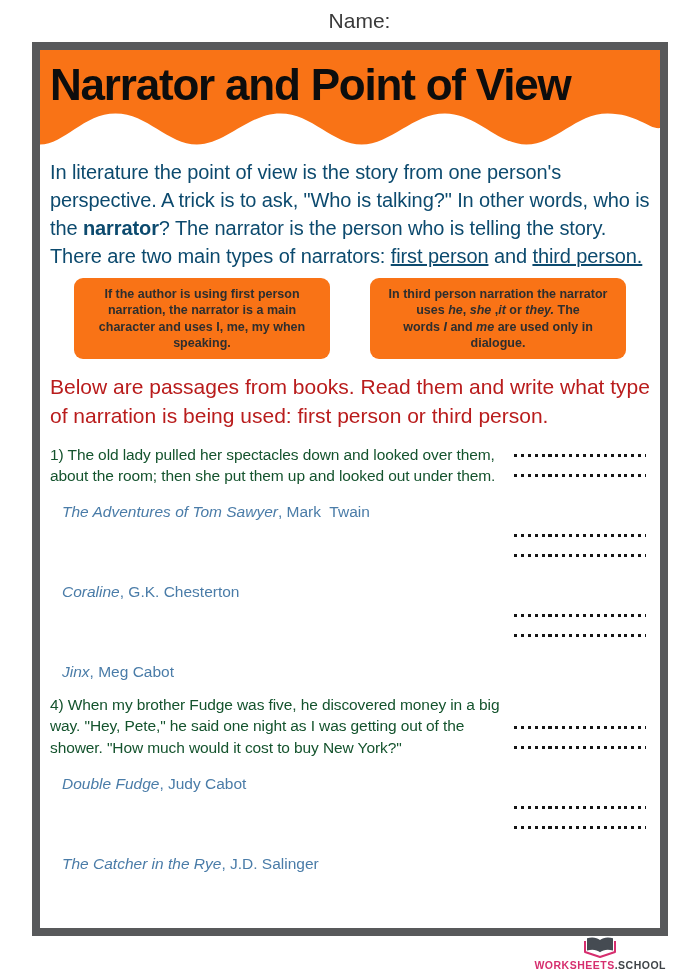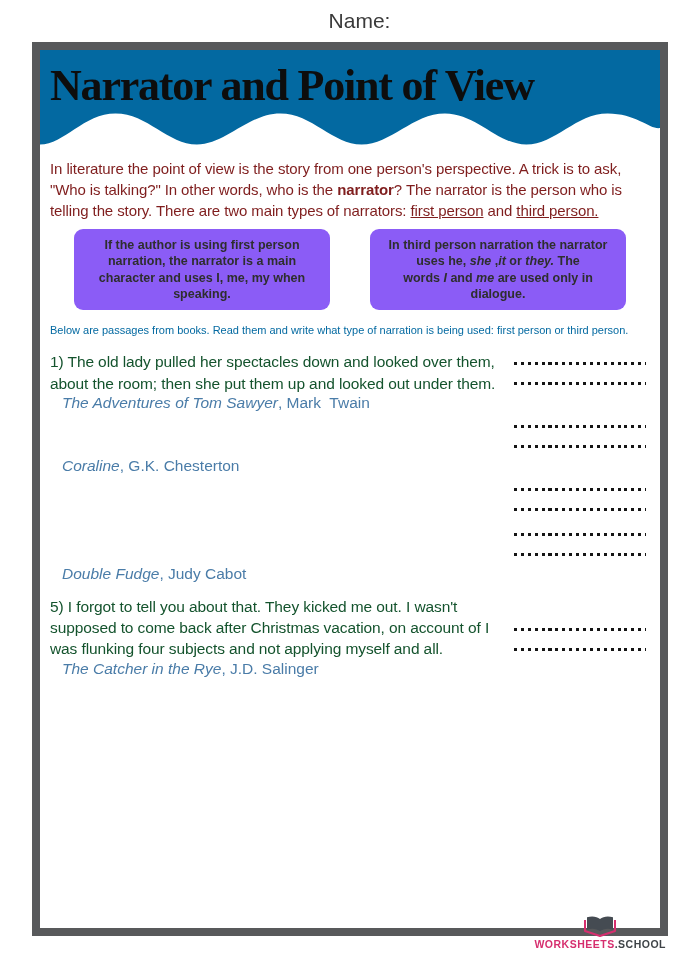--- a/index.html
+++ b/index.html
@@ -5,50 +5,50 @@
   html,body { margin:0; padding:0; }
   body {
     width:700px; height:980px; background:#ffffff; position:relative;
     font-family:"Liberation Sans", sans-serif; color:#3f3f3f; overflow:hidden;
   }
   .name-row { text-align:center; padding-top:9px; font-size:21px; color:#3a3a3a;padding-left:19px; }
   .frame {
     position:absolute; left:32px; top:42px; width:636px; height:894px;
     border:8px solid #58595b; box-sizing:border-box; background:#ffffff;
   }
-  .header { position:relative; background:#0369a1; height:100px;font-family:Liberation Serif, serif; }
+  .header { position:relative; background:#f97316; height:100px; }
   .page-title {
     margin:0; padding:10px 0 0 10px; font-size:44px; font-weight:bold;
     letter-spacing:-1.2px; color:#0d0d0d; white-space:nowrap;
   }
   .wave { position:absolute; left:0; bottom:0; width:100%; height:42px; display:block; }
   .content { padding:8px 12px 0 10px; }
-  .intro { font-size:15px; line-height:1.4; letter-spacing:-0.1px; width:608px; color:#7f1d1d; }
+  .intro { font-size:20px; line-height:1.4; letter-spacing:-0.1px; width:608px; color:#0c4a6e; }
   .boxes { display:flex; gap:40px; padding:8px 22px 0 24px; }
   .box {
-    flex:1; background:#8b5cf6; border-radius:9px; padding:8px 8px;
+    flex:1; background:#f97316; border-radius:9px; padding:8px 8px;
     font-size:12.5px; font-weight:bold; text-align:center; color:#2e2e2e;
     line-height:1.3; white-space:pre-line;
   }
-  .instructions { margin-top:13px; font-size:11px; line-height:1.4; width:608px; color:#0369a1; }
+  .instructions { margin-top:13px; font-size:21px; line-height:1.4; width:608px; color:#b91c1c; }
   .passages { margin-top:6px; }
   .passage { margin-top:13px; }
   .prow { display:flex; }
   .ptext { width:482px; font-size:15.5px; line-height:1.37; letter-spacing:-0.1px; color:#14532d; }
   .answers {
     flex:1; display:flex; flex-direction:column; justify-content:flex-end;
     align-items:flex-end; gap:17px; padding-bottom:9px;
   }
   .dotline {
     width:132px; height:3px; margin-right:2px;
     background-image:repeating-linear-gradient(90deg,#151515 0 3px,transparent 3px 6.9px);
   }
-  .attribution { font-size:15.5px; color:#4a7ca8; padding-left:12px; margin-top:0; white-space:pre-wrap; }
+  .attribution { font-size:15.5px; color:#4a7ca8; padding-left:12px; margin-top:17px; white-space:pre-wrap; }
   .btitle { font-style:italic; }
-  .footer { position:absolute; right:34px; top:915px; display:flex; flex-direction:column; align-items:center; }
+  .footer { position:absolute; right:34px; top:936px; display:flex; flex-direction:column; align-items:center; }
   .brand { font-size:10.5px; font-weight:bold; letter-spacing:0.5px; margin-top:0px; white-space:nowrap; }
   .brand-p1 { color:#d62e6e; }
   .brand-p2 { color:#3e4347; }
 </style>
 </head>
 <body>
 
 <div class="name-row">
   <span>Name:</span>
 </div>
@@ -63,21 +63,21 @@
 
   <div class="content">
     <div class="intro"><span>In literature the point of view is the story from one person's perspective.  A trick is to ask, "Who is talking?" In other words, who is the </span><span style="font-weight: bold;">narrator</span><span>? The narrator is the person who is telling the story. There are two main types of narrators: </span><span style="text-decoration: underline;">first person</span><span> and </span><span style="text-decoration: underline;">third person.</span></div>
 
     <div class="boxes">
       <div class="box"><span>If the author is using first person
 narration, the narrator is a main
 character and uses I, me, my when
 speaking.</span></div>
       <div class="box"><span>In third person narration the narrator
-uses </span><span style="">he</span><span>, </span><span style="font-style: italic;">she</span><span style="font-weight: bold;"> ,</span><span style="font-style: italic; text-align: center;">it</span><span> or </span><span style="font-style: italic;">they.</span><span> The
+uses </span><span style="font-style: italic;">he</span><span>, </span><span style="font-style: italic;">she</span><span style="font-weight: bold;"> ,</span><span style="font-style: italic; text-align: center;">it</span><span> or </span><span style="font-style: italic;">they.</span><span> The
 words </span><span style="font-style: italic;">I</span><span> and </span><span style="font-style: italic;">me</span><span> are used only in
 dialogue.</span></div>
     </div>
 
     <div class="instructions">Below are passages from books. Read them and write what type of narration is being used: first person or third person.</div>
 
     <div class="passages">
 
       <div class="passage">
         <div class="prow">
@@ -100,35 +100,36 @@
         <div class="attribution"><span class="btitle">Coraline</span><span>, G.K. Chesterton</span></div>
       </div>
 
       <div class="passage">
         <div class="prow">
           <div class="answers">
             <div class="dotline"></div>
             <div class="dotline"></div>
           </div>
         </div>
+        <div class="attribution"><span class="btitle">Jinx</span><span>, Meg Cabot</span></div>
       </div>
 
       <div class="passage">
         <div class="prow">
+          <div class="ptext">4) When my brother Fudge was five, he discovered money in a big way. "Hey, Pete," he said one night as I was getting out of the shower. "How much would it cost to buy New York?"</div>
           <div class="answers">
             <div class="dotline"></div>
             <div class="dotline"></div>
           </div>
         </div>
         <div class="attribution"><span class="btitle">Double Fudge</span><span>, Judy Cabot</span></div>
       </div>
 
       <div class="passage">
         <div class="prow">
-          <div class="ptext">5) I forgot to tell you about that. They kicked me out. I wasn't supposed to come back after Christmas vacation, on account of I was flunking four subjects and not applying myself and all.</div>
           <div class="answers">
             <div class="dotline"></div>
             <div class="dotline"></div>
           </div>
         </div>
         <div class="attribution"><span class="btitle">The Catcher in the Rye</span><span>, J.D. Salinger</span></div>
       </div>
 
     </div>
   </div>

